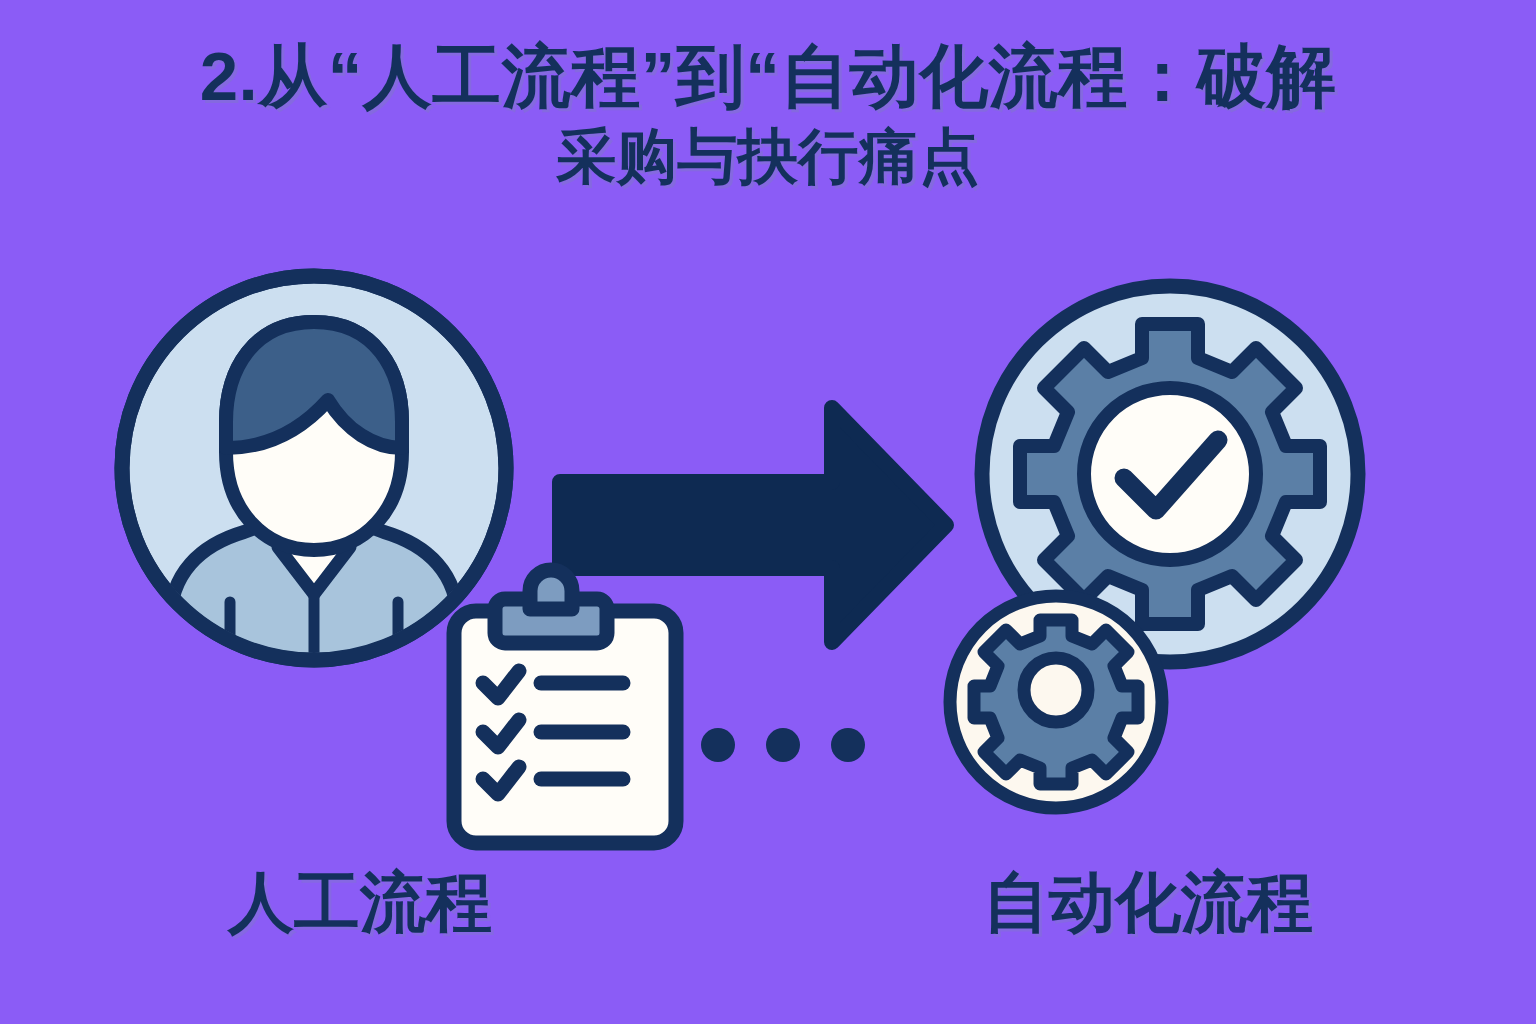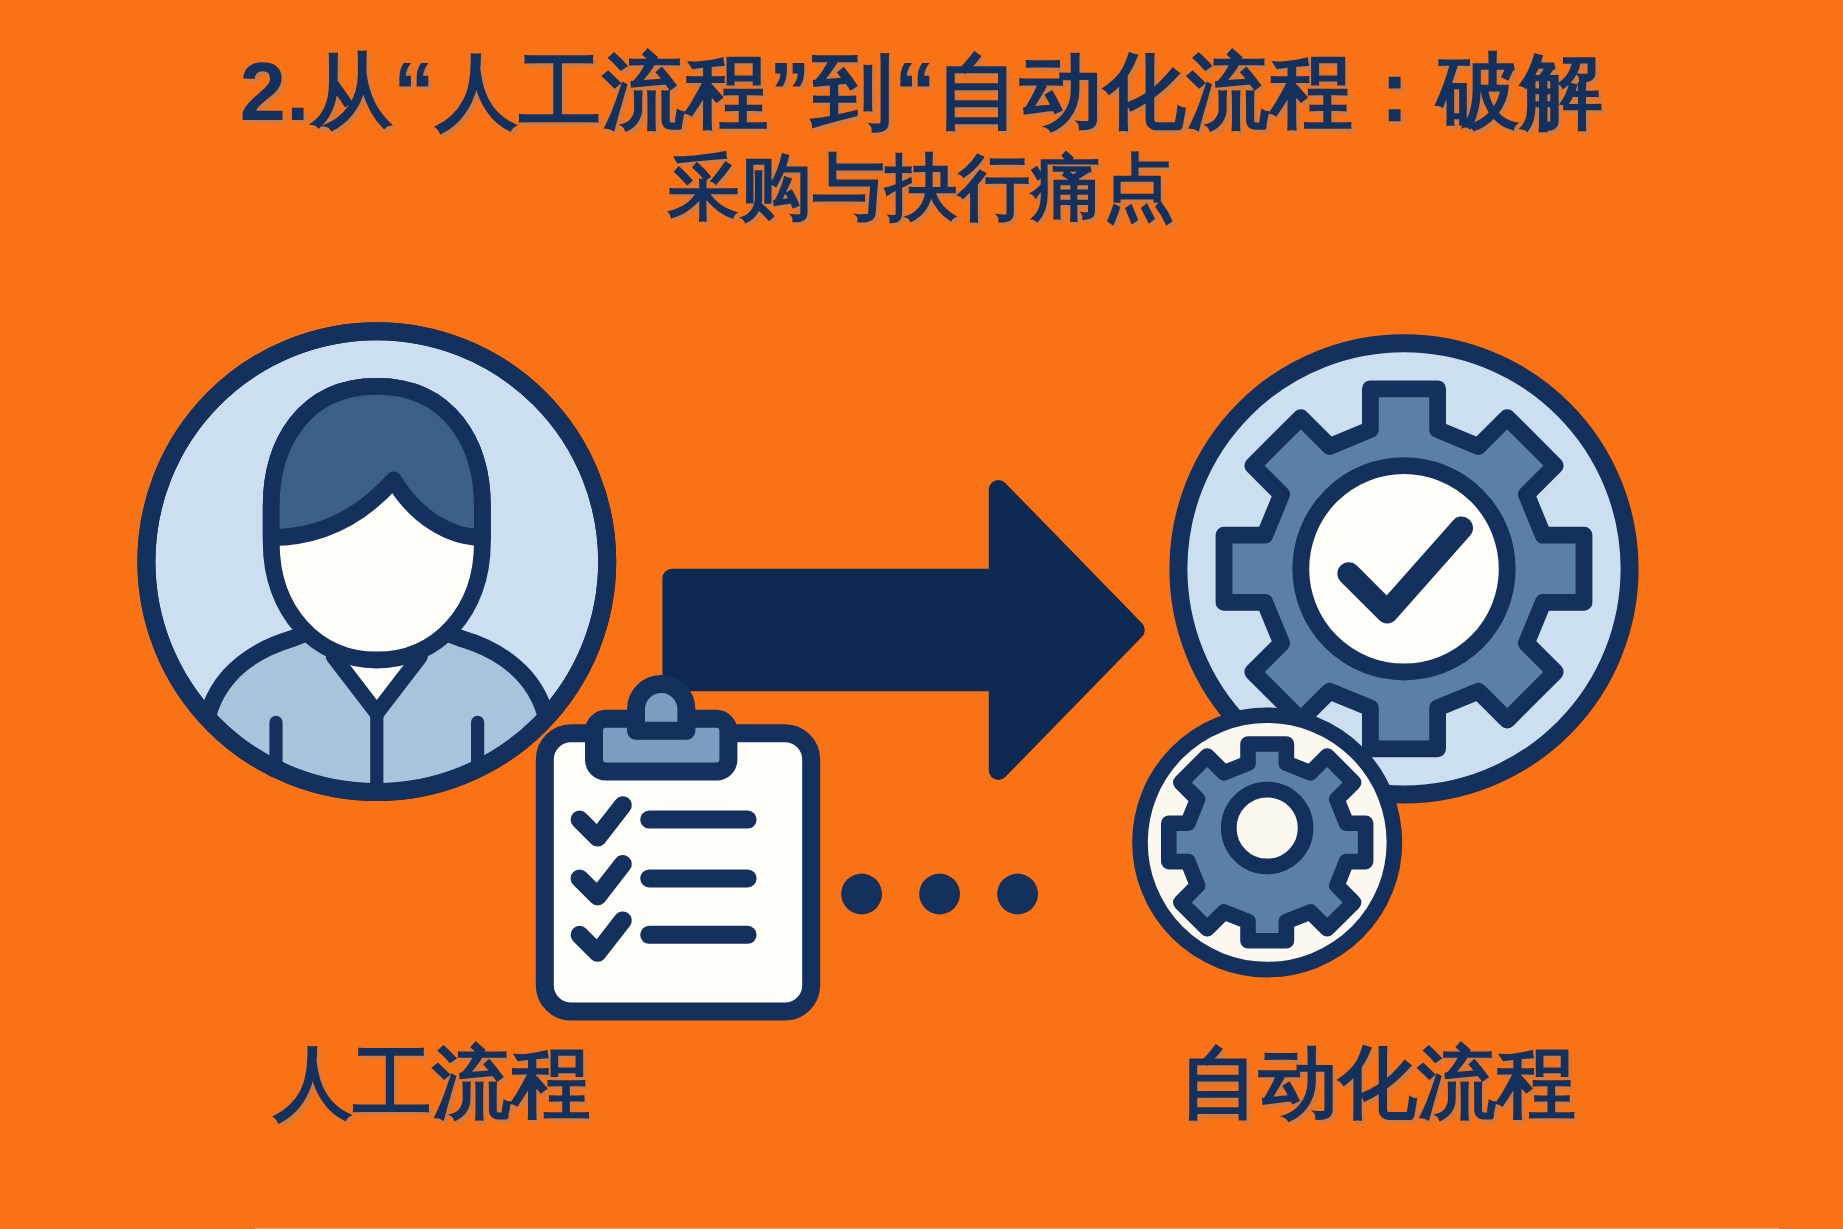--- a/index.html
+++ b/index.html
@@ -4,21 +4,21 @@
 <style>
   html, body {
     margin: 0;
     padding: 0;
     background: #FDF8EF;
   }
   #canvas {
     position: relative;
     width: 1536px;
     height: 1024px;
-    background: #f97316;
+    background: #8b5cf6;
     overflow: hidden;
     font-family: "Liberation Sans", "DejaVu Sans", sans-serif;
   }
 
   
   .title-block {
     position: absolute;
     top: 42px;
     left: 0;
     width: 1536px;

